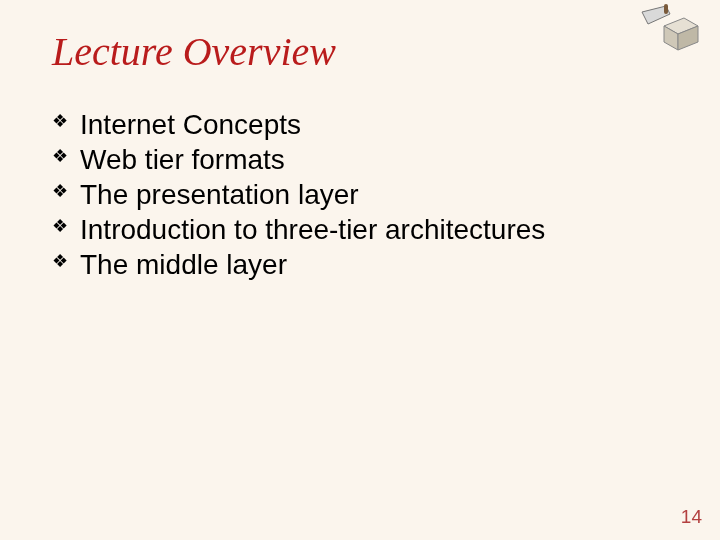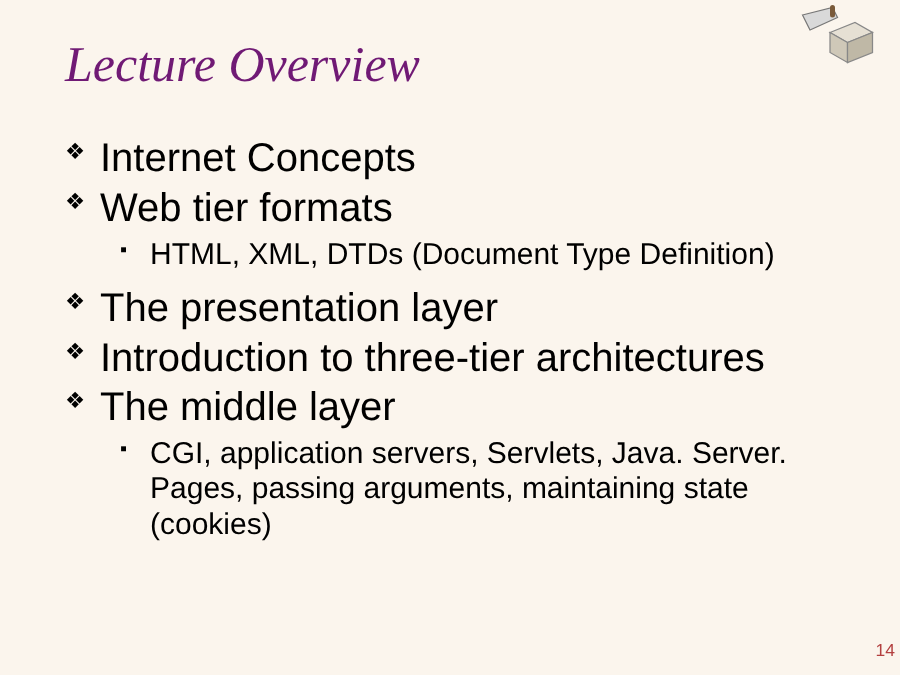--- a/index.html
+++ b/index.html
@@ -20,30 +20,30 @@
     box-sizing: border-box;
   }
   .title {
     position: absolute;
     left: 52px;
     top: 28px;
     font-family: "Times New Roman", Times, serif;
     font-style: italic;
     font-size: 40px;
     font-weight: 400;
-    color: #701a75;
+    color: #b91c1c;
   }
   .body {
     position: absolute;
     left: 52px;
     top: 106px;
     width: 616px;
   }
   .lvl1 {
-    font-size: 32px;
+    font-size: 28px;
     line-height: 1.18;
     margin: 2px 0 2px 0;
     padding-left: 28px;
     position: relative;
   }
   .lvl1::before {
     content: "❖";
     position: absolute;
     left: 0;
     top: 3px;
@@ -61,23 +61,23 @@
   .lvl2::before {
     content: "▪";
     position: absolute;
     left: 4px;
     top: 2px;
     font-size: 16px;
     color: #000;
   }
   .pagenum {
     position: absolute;
-    right: 4px;
+    right: 18px;
     bottom: 12px;
-    font-size: 14px;
+    font-size: 19px;
     color: #b34040;
   }
   
   .deco {
     position: absolute;
     right: 20px;
     top: 4px;
     width: 64px;
     height: 52px;
   }
@@ -98,21 +98,19 @@
 
       <rect x="28" y="0" width="4" height="10" rx="2" fill="#7a5a3a"></rect>
     </svg>
   </div>
 
   <div class="title">Lecture Overview</div>
 
   <div class="body">
     <div class="lvl1">Internet Concepts</div>
     <div class="lvl1">Web tier formats</div>
-    <div class="lvl2">HTML, XML, DTDs (Document Type Definition)</div>
     <div class="lvl1">The presentation layer</div>
     <div class="lvl1">Introduction to three-tier architectures</div>
     <div class="lvl1">The middle layer</div>
-    <div class="lvl2">CGI, application servers, Servlets, Java. Server. Pages, passing arguments, maintaining state (cookies)</div>
   </div>
 
   <div class="pagenum">14</div>
 </div>
 
 </body></html>

